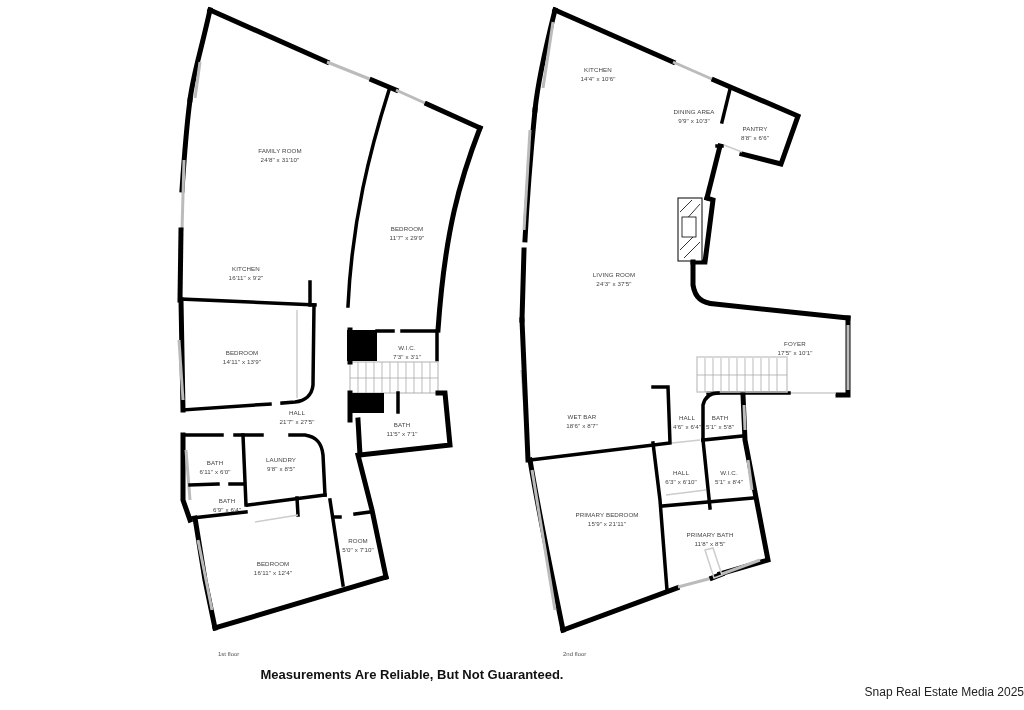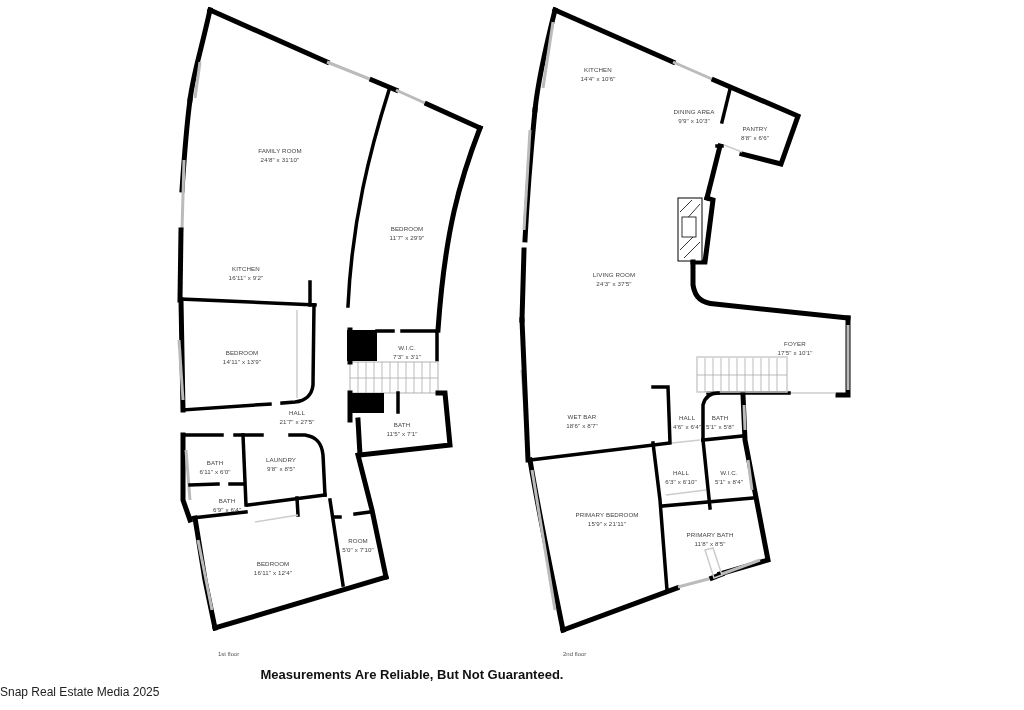--- a/index.html
+++ b/index.html
@@ -5,21 +5,21 @@
   html, body { margin:0; padding:0; background:#ffffff; }
   body { width:1024px; height:710px; position:relative; overflow:hidden; font-family:"Liberation Sans", sans-serif; }
   svg.plan { position:absolute; left:0; top:0; }
   .wall { fill:none; stroke:#000; stroke-width:5; stroke-linejoin:miter; stroke-linecap:square; }
   .iwall { fill:none; stroke:#000; stroke-width:3.5; stroke-linecap:square; }
   .win { fill:none; stroke:#bbb; stroke-width:3; }
   .door { fill:none; stroke:#ccc; stroke-width:1.5; }
   .room-label { position:absolute; font-size:6.2px; color:#444; text-align:center; line-height:9px; transform:translateX(-50%); white-space:nowrap; letter-spacing:0.1px; }
   .floor-label { position:absolute; font-size:6px; color:#555; }
   .disclaimer { position:absolute; left:0; width:824px; top:667px; text-align:center; font-size:13px; font-weight:bold; color:#111; }
-  .credit { position:absolute; left:0; width:1024px; top:685px; text-align:left; font-size:12px; color:#222; }
+  .credit { position:absolute; left:0; width:1024px; top:685px; text-align:right; font-size:12px; color:#222; }
 </style>
 </head>
 <body>
 
 <svg class="plan" width="1024" height="710" viewBox="0 0 1024 710">
 
   <g>
 
     <path class="wall" d="M210 10 L327 62"></path>
     <path class="win" d="M327 62 L372 80"></path>

